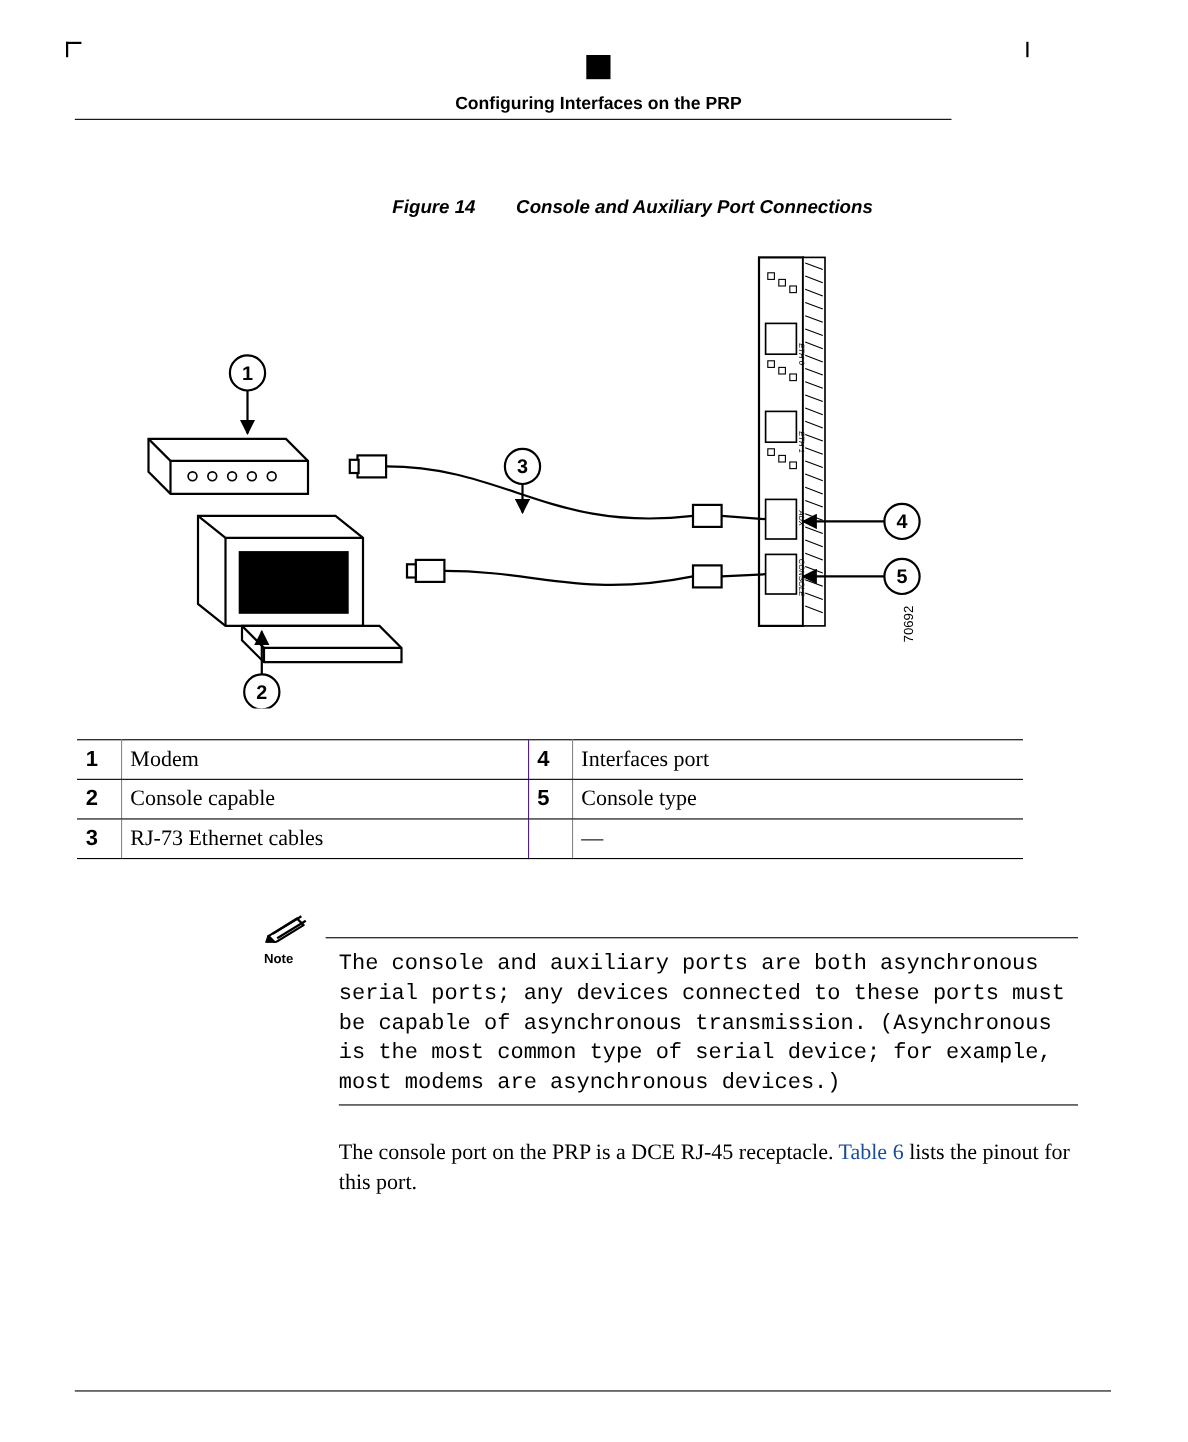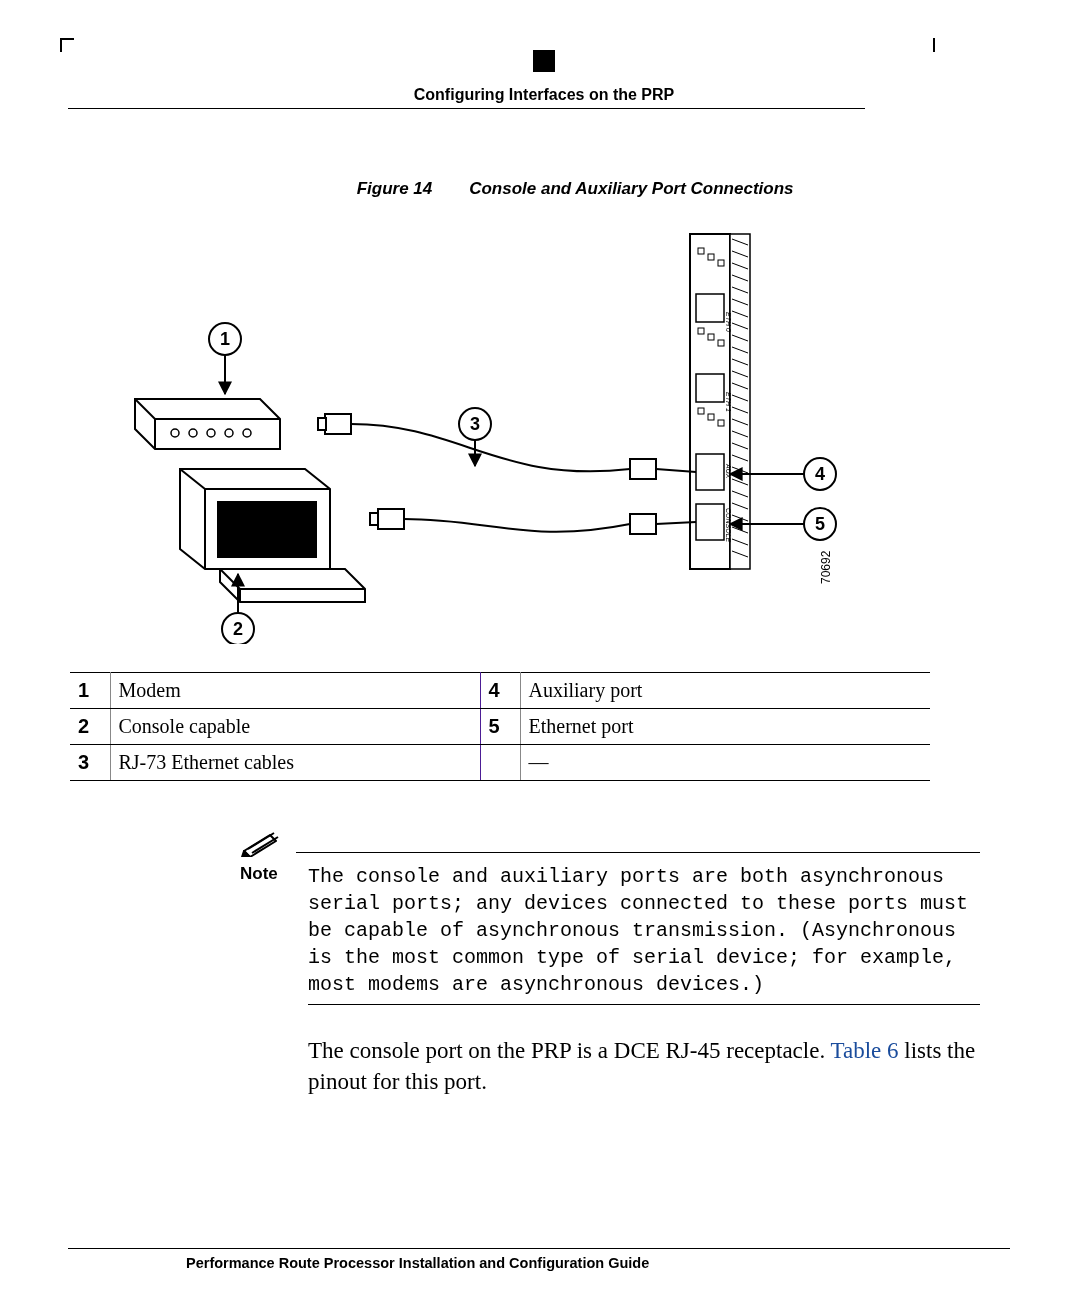--- a/index.html
+++ b/index.html
@@ -25,23 +25,23 @@
   .legend-table { border-collapse: collapse; width: 860px; margin: 28px 0 0 10px; font-size: 20px; }
   .legend-table td { border-top: 1px solid #000; border-bottom: 1px solid #000; padding: 6px 8px; vertical-align: top; }
   .legend-table td.num { font-family: Arial, Helvetica, sans-serif; font-weight: bold; width: 40px; border-right: 1px solid #888; }
   .legend-table td.desc { width: 370px; border-right: 1px solid #4c1d95; }
   .legend-table td.num2 { font-family: Arial, Helvetica, sans-serif; font-weight: bold; width: 40px; border-right: 1px solid #888; }
   .note-block { margin: 48px 0 0 180px; width: 740px; }
   .note-icon-row { display: flex; align-items: flex-end; gap: 14px; }
   .note-icon { width: 42px; height: 28px; }
   .note-rule { flex: 1; border-top: 1.5px solid #000; margin-bottom: 4px; }
   .note-body-row { display: flex; gap: 20px; margin-top: 6px; font-size: 20px; line-height: 1.35; }
-  .note-label { font-family: Arial, Helvetica, sans-serif; font-weight: bold; font-size: 17px; width: 48px; flex-shrink: 0; }
+  .note-label { font-family: Arial, Helvetica, sans-serif; font-weight: bold; font-size: 12px; width: 48px; flex-shrink: 0; }
   .note-text { border-bottom: 1.5px solid #000; padding-bottom: 6px; font-family: Liberation Mono, monospace; }
-  .body-para { margin: 30px 0 0 248px; width: 672px; font-size: 23px; line-height: 1.35; }
+  .body-para { margin: 30px 0 0 248px; width: 672px; font-size: 20px; line-height: 1.35; }
   .link { color: #1a4c9c; }
   .footer { position: absolute; bottom: 40px; left: 68px; right: 70px; }
   .footer-rule { border-top: 1px solid #000; margin-bottom: 6px; }
   .footer-title { font-family: Arial, Helvetica, sans-serif; font-weight: bold; font-size: 14.5px; margin-left: 118px; }
   .footer-row2 { display: flex; align-items: center; justify-content: space-between; margin-top: 2px; }
   .page-badge { background: #000; color: #fff; font-family: Arial, Helvetica, sans-serif; font-weight: bold; font-size: 17px; padding: 6px 22px 6px 18px; position: relative; }
   .page-badge::after { content: ""; position: absolute; left: -12px; top: 50%; width: 14px; height: 14px; background: #000; transform: translateY(-50%); }
   .doc-id { font-family: Arial, Helvetica, sans-serif; font-weight: bold; font-size: 14.5px; }
   .doc-id-bar { display: inline-block; width: 2px; height: 14px; background: #000; vertical-align: -2px; margin-left: 10px; }
 </style>
@@ -177,27 +177,27 @@
   <text x="700" y="360" font-family="Arial" font-size="12" transform="rotate(-90 700 360)">70692</text>
 </svg>
 </div>
 
 <table class="legend-table">
   <tbody>
       <tr>
     <td class="num">1</td>
     <td class="desc">Modem</td>
     <td class="num2">4</td>
-    <td>Auxiliary port</td>
+    <td>Interfaces port</td>
   </tr>
   <tr>
     <td class="num">2</td>
     <td class="desc">Console capable</td>
     <td class="num2">5</td>
-    <td>Ethernet port</td>
+    <td>Console type</td>
   </tr>
   <tr>
     <td class="num">3</td>
     <td class="desc">RJ-73 Ethernet cables</td>
     <td class="num2"></td>
     <td>—</td>
   </tr>
 </tbody>
   </table>
 
@@ -218,14 +218,13 @@
     <div class="note-text">The console and auxiliary ports are both asynchronous serial ports; any devices connected to these ports must be capable of asynchronous transmission. (Asynchronous is the most common type of serial device; for example, most modems are asynchronous devices.)</div>
   </div>
 </div>
 
 <div class="body-para">
   <span>The console port on the PRP is a DCE RJ-45 receptacle. </span><span class="link">Table 6</span><span> lists the pinout for this port.</span>
 </div>
 
 <div class="footer">
   <div class="footer-rule"></div>
-  <div class="footer-title">Performance Route Processor Installation and Configuration Guide</div>
 </div>
 
 </body></html>

